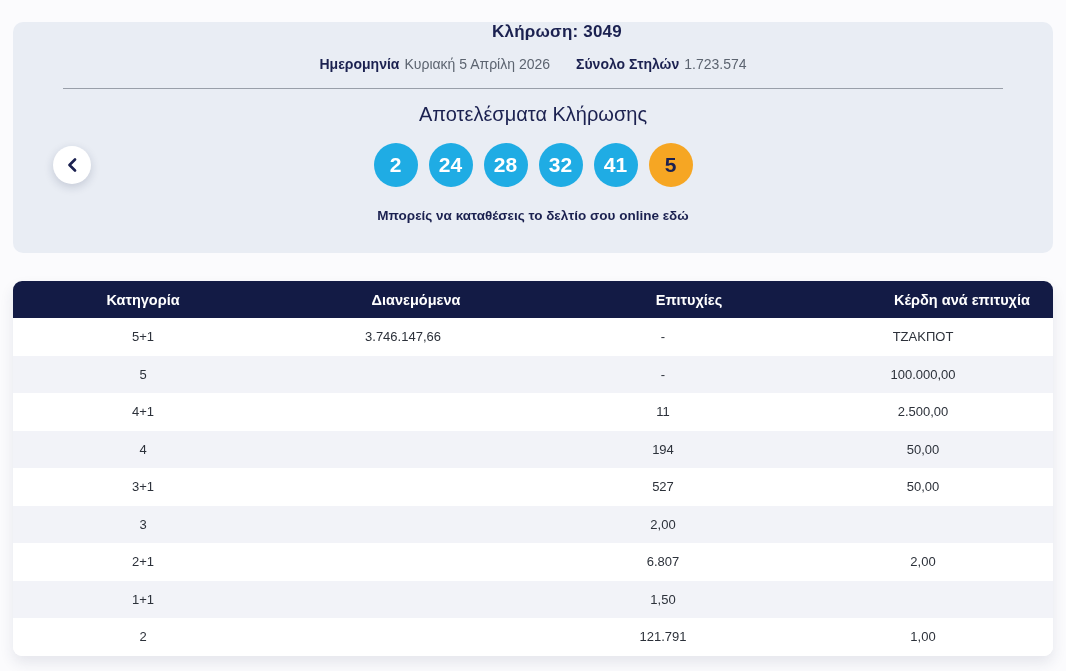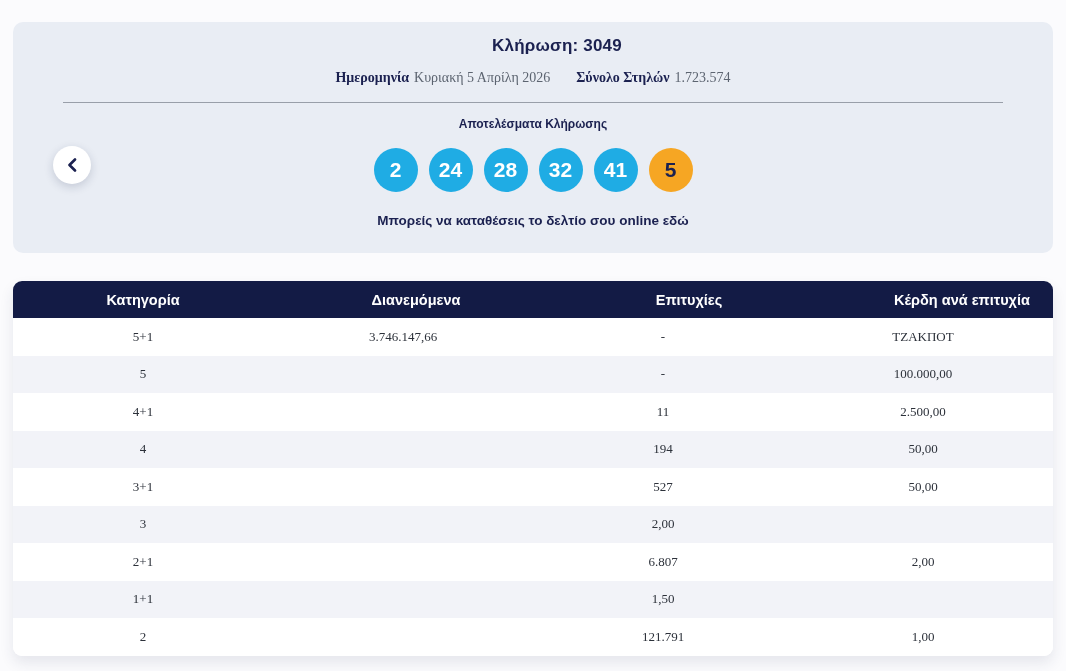--- a/index.html
+++ b/index.html
@@ -14,46 +14,44 @@
   
   .draw-panel {
     position: absolute;
     left: 13px; top: 22px;
     width: 1040px; height: 231px;
     background: #e9edf4;
     border-radius: 10px;
     text-align: center;
   }
   .draw-title {
-    padding-top: 14px;
     font-size: 17px;
     font-weight: bold;
     color: #1b2150;
     letter-spacing: 0.2px;
     margin-left: 48px;
   }
   .draw-meta {
     margin-top: 14px;
     font-size: 14px;
     color: #5c6470;
     display: flex;
     justify-content: center;
     gap: 26px;
-    font-family: Liberation Serif, serif;
   }
   .draw-meta b { color: #1b2150; font-weight: bold; margin-right: 5px; }
   .panel-divider {
     border: none;
     border-top: 1.5px solid #999fa9;
     margin: 16px 50px 0 50px;
   }
   .results-title {
     margin-top: 14px;
-    font-size: 12px;
-    font-weight: bold;
+    font-size: 20px;
+    font-weight: normal;
     color: #1b2150;
   }
   .balls-row {
     margin-top: 17px;
     display: flex;
     justify-content: center;
     gap: 11px;
   }
   .ball {
     width: 44px; height: 44px;
@@ -122,21 +120,20 @@
   .table-row {
     display: flex;
     height: 37.5px;
     align-items: center;
     background: #ffffff;
   }
   .table-row:nth-child(even) { background: #f2f3f8; }
   .table-row .cell {
     font-size: 13px;
     color: #2c313a;
-    font-family: Liberation Serif, serif;
   }
 </style>
 </head>
 <body>
 
 <section class="draw-panel">
   <div class="draw-title">Κλήρωση: 3049</div>
 
   <div class="draw-meta">
     <span>

